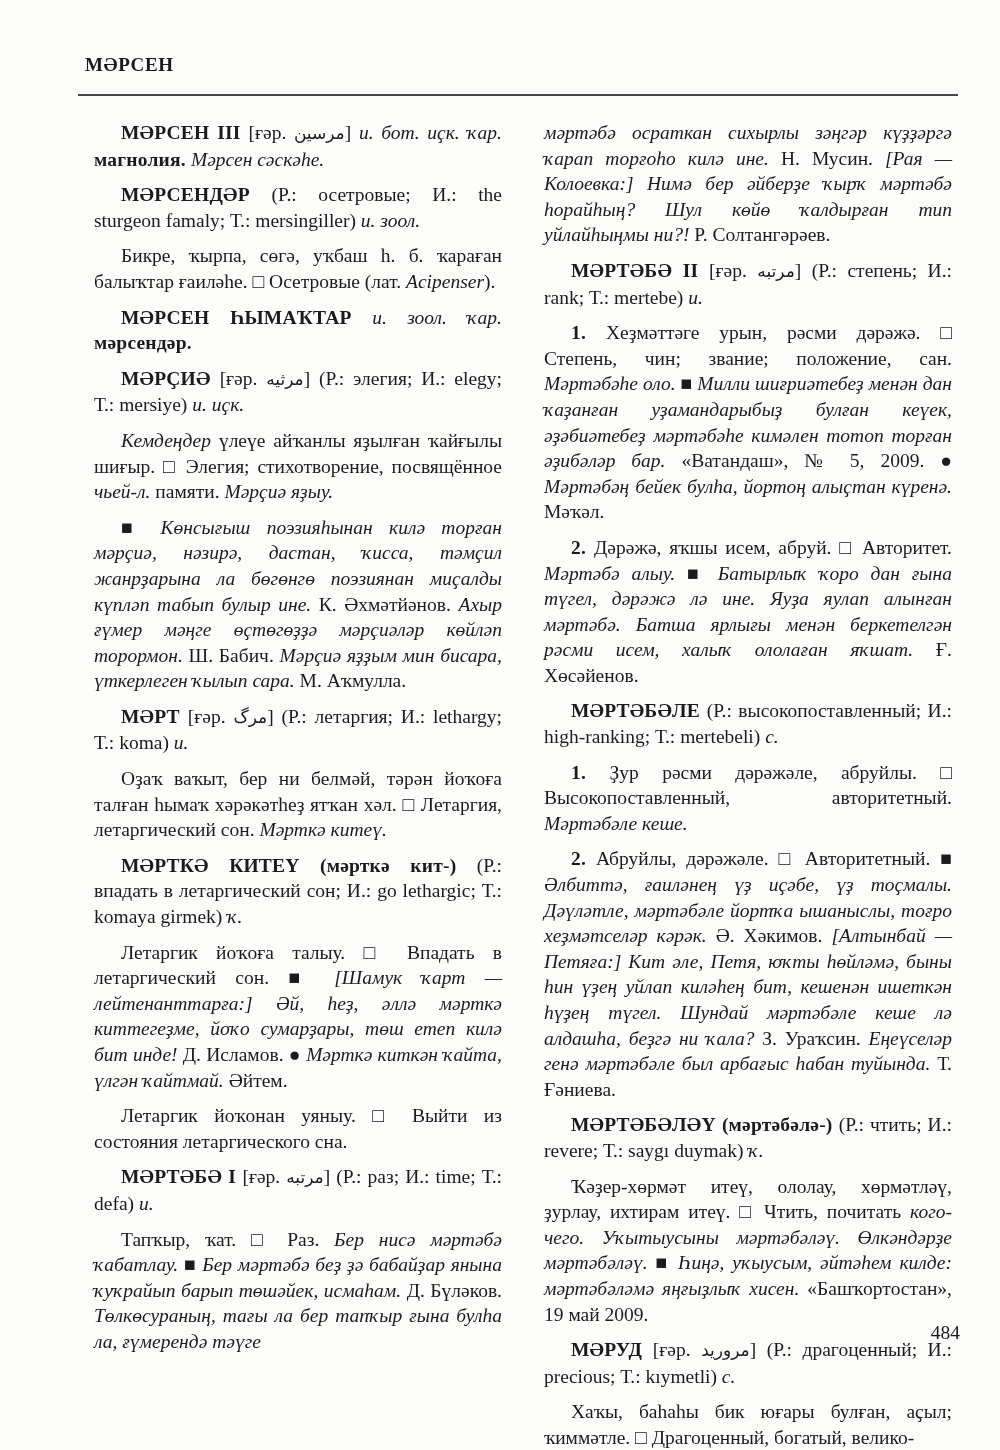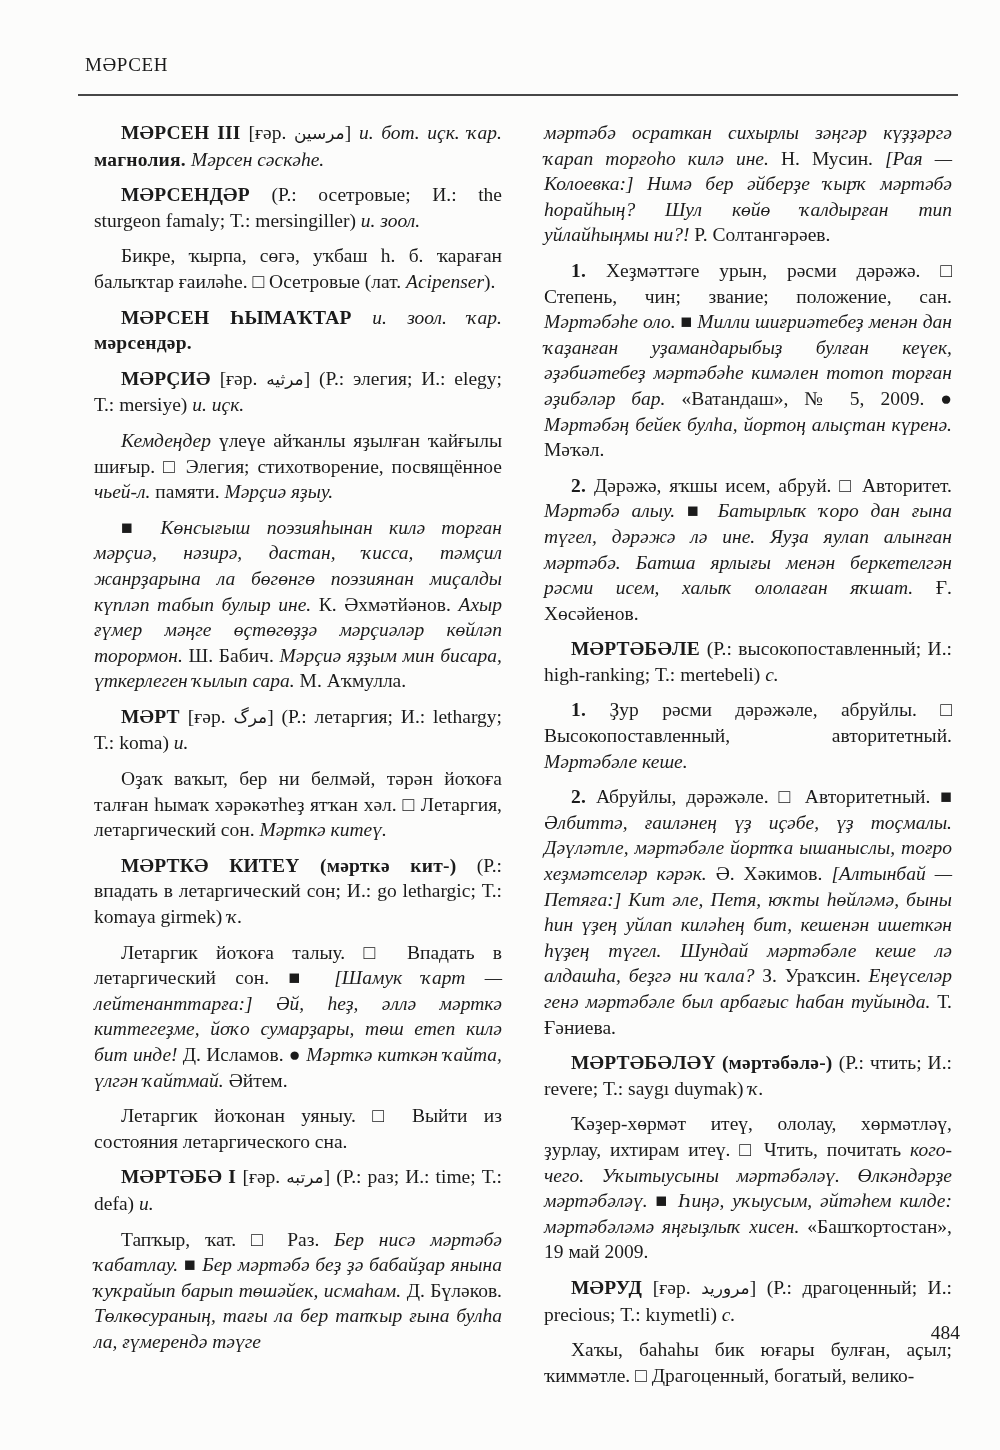--- a/index.html
+++ b/index.html
@@ -7,21 +7,21 @@
     width:1000px;height:1450px;
     background:#f4f4f2;
     font-family:"Liberation Serif","DejaVu Serif","DejaVu Sans",serif;
   }
   .page{
     position:relative;width:1000px;height:1450px;
     background:#fcfcfb;color:#1b1b1b;overflow:hidden;
   }
   .running-head{
     position:absolute;left:85px;top:54px;
-    font-weight:normal;font-size:19px;letter-spacing:.6px;
+    font-weight:bold;font-size:19px;letter-spacing:.6px;
   }
   .head-rule{
     position:absolute;left:78px;right:42px;top:94px;
     height:0;border-top:2px solid #474747;
   }
   .col{
     position:absolute;top:110px;width:428px;
     font-size:19.5px;line-height:25.6px;
     text-align:justify;text-justify:inter-word;
   }
@@ -55,20 +55,21 @@
       <p class="entry"><span class="run-b">МӘРТ </span><span class="run-n">[ғәр. </span><span class="run-a">مرگ</span><span class="run-n">] (Р.: летаргия; И.: lethargy; Т.: koma) </span><span class="run-i">и.</span></p>
       <p class="entry"><span class="run-n">Оҙаҡ ваҡыт, бер ни белмәй, тәрән йоҡоға талған һымаҡ хәрәкәтһеҙ ятҡан хәл. □ Летаргия, летаргический сон. </span><span class="run-i">Мәрткә китеү.</span></p>
       <p class="entry"><span class="run-b">МӘРТКӘ КИТЕҮ (мәрткә кит-) </span><span class="run-n">(Р.: впадать в летаргический сон; И.: go lethargic; Т.: komaya girmek) </span><span class="run-i">ҡ.</span></p>
       <p class="entry"><span class="run-n">Летаргик йоҡоға талыу. □ Впадать в летаргический сон. ■ </span><span class="run-i">[Шамук ҡарт — лейтенанттарға:] Әй, һеҙ, әллә мәрткә киттегеҙме, йоҡо сумарҙары, төш етеп килә бит инде! </span><span class="run-n">Д. Исламов. ● </span><span class="run-i">Мәрткә киткән ҡайта, үлгән ҡайтмай. </span><span class="run-n">Әйтем.</span></p>
       <p class="entry"><span class="run-n">Летаргик йоҡонан уяныу. □ Выйти из состояния летаргического сна.</span></p>
       <p class="entry"><span class="run-b">МӘРТӘБӘ I </span><span class="run-n">[ғәр. </span><span class="run-a">مرتبه</span><span class="run-n">] (Р.: раз; И.: time; Т.: defa) </span><span class="run-i">и.</span></p>
       <p class="entry"><span class="run-n">Тапҡыр, ҡат. □ Раз. </span><span class="run-i">Бер нисә мәртәбә ҡабатлау. </span><span class="run-n">■ </span><span class="run-i">Бер мәртәбә беҙ ҙә бабайҙар янына ҡуҡрайып барып төшәйек, исмаһам. </span><span class="run-n">Д. Бүләков. </span><span class="run-i">Төлкөсураның, тағы ла бер тапҡыр ғына булһа ла, ғүмерендә тәүге</span></p>
     </div>
   <div class="col col-right">
       <p class="entry cont"><span class="run-i">мәртәбә осраткан сихырлы зәңгәр күҙҙәргә ҡарап торғоһо килә ине. </span><span class="run-n">Н. Мусин. </span><span class="run-i">[Рая — Колоевка:] Нимә бер әйберҙе ҡырҡ мәртәбә һорайһың? Шул көйө ҡалдырған тип уйлайһыңмы ни?! </span><span class="run-n">Р. Солтангәрәев.</span></p>
+      <p class="entry"><span class="run-b">МӘРТӘБӘ II </span><span class="run-n">[ғәр. </span><span class="run-a">مرتبه</span><span class="run-n">] (Р.: степень; И.: rank; Т.: mertebe) </span><span class="run-i">и.</span></p>
       <p class="entry"><span class="run-b">1. </span><span class="run-n">Хеҙмәттәге урын, рәсми дәрәжә. □ Степень, чин; звание; положение, сан. </span><span class="run-i">Мәртәбәһе оло. </span><span class="run-n">■ </span><span class="run-i">Милли шиғриәтебеҙ менән дан ҡаҙанған уҙамандарыбыҙ булған кеүек, әҙәбиәтебеҙ мәртәбәһе кимәлен тотоп торған әҙибәләр бар. </span><span class="run-n">«Ватандаш», № 5, 2009. ● </span><span class="run-i">Мәртәбәң бейек булһа, йортоң алыҫтан күренә. </span><span class="run-n">Мәҡәл.</span></p>
       <p class="entry"><span class="run-b">2. </span><span class="run-n">Дәрәжә, яҡшы исем, абруй. □ Авторитет. </span><span class="run-i">Мәртәбә алыу. </span><span class="run-n">■ </span><span class="run-i">Батырлыҡ ҡоро дан ғына түгел, дәрәжә лә ине. Яуҙа яулап алынған мәртәбә. Батша ярлығы менән беркетелгән рәсми исем, халыҡ ололаған яҡшат. </span><span class="run-n">Ғ. Хөсәйенов.</span></p>
       <p class="entry"><span class="run-b">МӘРТӘБӘЛЕ </span><span class="run-n">(Р.: высокопоставленный; И.: high-ranking; Т.: mertebeli) </span><span class="run-i">с.</span></p>
       <p class="entry"><span class="run-b">1. </span><span class="run-n">Ҙур рәсми дәрәжәле, абруйлы. □ Высокопоставленный, авторитетный. </span><span class="run-i">Мәртәбәле кеше.</span></p>
       <p class="entry"><span class="run-b">2. </span><span class="run-n">Абруйлы, дәрәжәле. □ Авторитетный. ■ </span><span class="run-i">Әлбиттә, ғаиләнең үҙ иҫәбе, үҙ тоҫмалы. Дәүләтле, мәртәбәле йортҡа ышаныслы, тоғро хеҙмәтселәр кәрәк. </span><span class="run-n">Ә. Хәкимов. </span><span class="run-i">[Алтынбай — Петяға:] Кит әле, Петя, юҡты һөйләмә, быны һин үҙең уйлап киләһең бит, кешенән ишеткән һүҙең түгел. Шундай мәртәбәле кеше лә алдашһа, беҙгә ни ҡала? </span><span class="run-n">З. Ураҡсин. </span><span class="run-i">Еңеүселәр генә мәртәбәле был арбағыс һабан туйында. </span><span class="run-n">Т. Ғәниева.</span></p>
       <p class="entry"><span class="run-b">МӘРТӘБӘЛӘҮ (мәртәбәлә-) </span><span class="run-n">(Р.: чтить; И.: revere; Т.: saygı duymak) </span><span class="run-i">ҡ.</span></p>
       <p class="entry"><span class="run-n">Ҡәҙер-хөрмәт итеү, ололау, хөрмәтләү, ҙурлау, ихтирам итеү. □ Чтить, почитать </span><span class="run-i">кого-чего. Уҡытыусыны мәртәбәләү. Өлкәндәрҙе мәртәбәләү. </span><span class="run-n">■ </span><span class="run-i">Һиңә, уҡыусым, әйтәһем килде: мәртәбәләмә яңғыҙлыҡ хисен. </span><span class="run-n">«Башҡортостан», 19 май 2009.</span></p>
       <p class="entry"><span class="run-b">МӘРУД </span><span class="run-n">[ғәр. </span><span class="run-a">مروريد</span><span class="run-n">] (Р.: драгоценный; И.: precious; Т.: kıymetli) </span><span class="run-i">с.</span></p>
       <p class="entry"><span class="run-n">Хаҡы, баһаһы бик юғары булған, аҫыл; ҡиммәтле. □ Драгоценный, богатый, велико-</span></p>
     </div>

